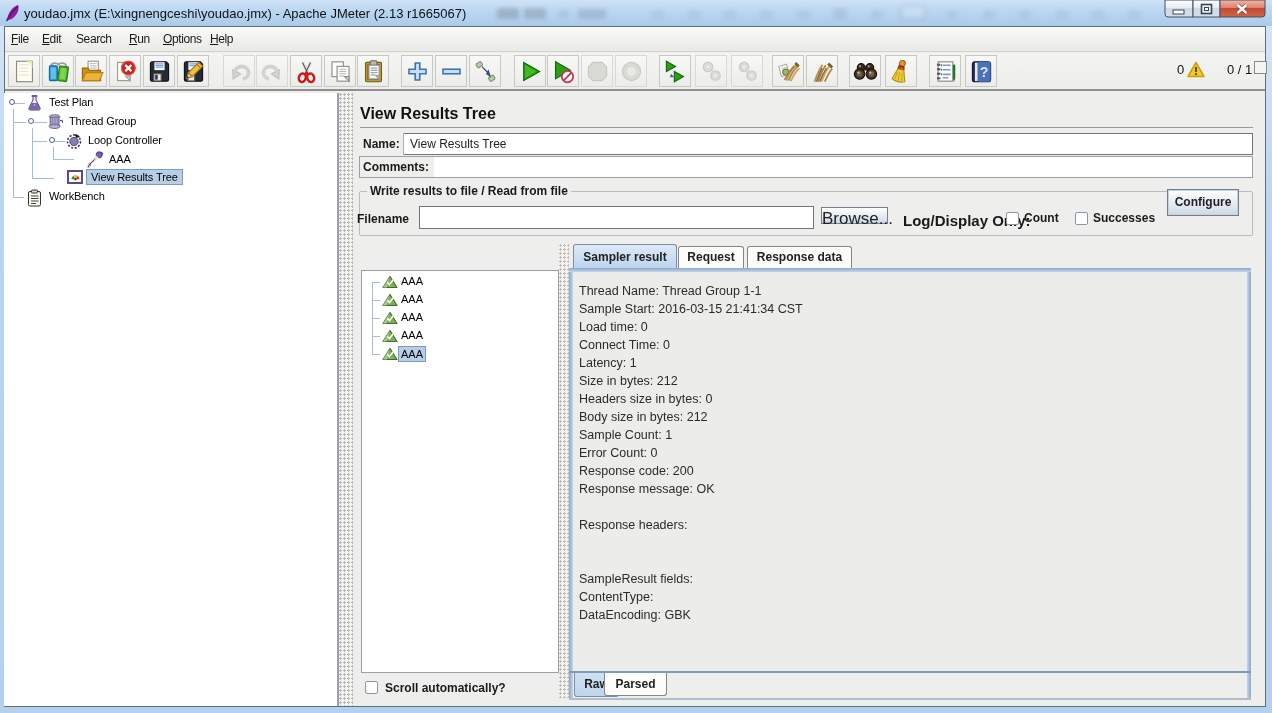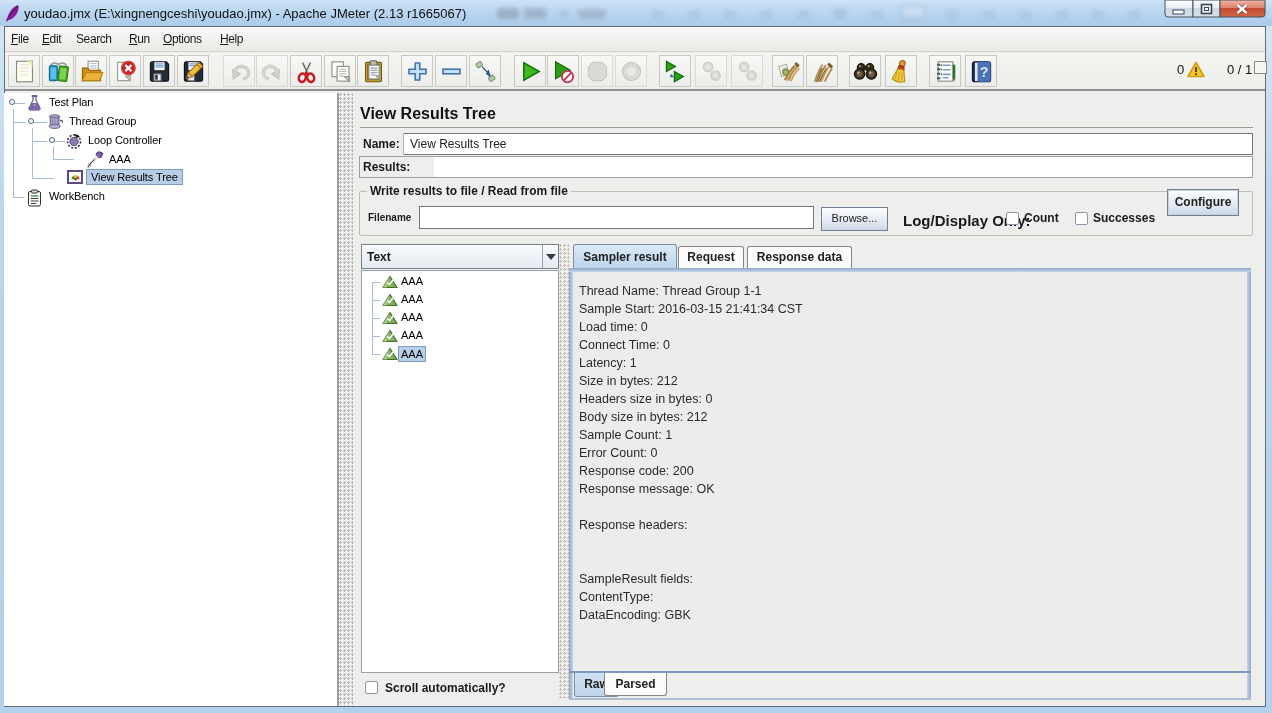--- a/index.html
+++ b/index.html
@@ -81,21 +81,21 @@
 <path d="M73.5 5 L82.5 13 M82.5 5 L73.5 13" stroke="#fff" stroke-width="2.4"></path>
 </svg>
 </div>
 <div id="client">
 <div id="menubar">
 <div class="menu" style="left:6px"><u>F</u>ile</div>
 <div class="menu" style="left:37px"><u>E</u>dit</div>
 <div class="menu" style="left:71px">Search</div>
 <div class="menu" style="left:124px"><u>R</u>un</div>
 <div class="menu" style="left:158px"><u>O</u>ptions</div>
-<div class="menu" style="left:215px"><u>H</u>elp</div>
+<div class="menu" style="left:205px"><u>H</u>elp</div>
 </div>
 <div id="toolbar">
 <div class="tbtn" style="left:3px">
         <svg width="25" height="25" viewBox="0 0 22 22">
           <rect x="4" y="2" width="14" height="18" fill="#fdfdf2" stroke="#8a8a7a"></rect>
           <path d="M13 2 L18 2 L18 8 Z" fill="#f5f2b8"></path>
           <path d="M6.5 5h8M6.5 8h8M6.5 11h8M6.5 14h8" stroke="#e4e4da"></path>
         </svg>
       </div>
 <div class="tbtn" style="left:37px">
@@ -391,40 +391,33 @@
 <div class="treerow" style="left:45px;top:97px">WorkBench</div>
 </div>
 <div id="maindiv"></div>
 <div id="mainpanel">
 <div class="abs" style="left:7px;top:12px;font-size:16px;font-weight:bold;color:#111">View Results Tree</div>
 <div class="abs" style="left:7px;top:34px;width:893px;height:1px;background:#9a9a94"></div>
 <div class="fld" style="left:6px;top:40px;width:894px;height:22px"></div>
 <div class="abs lbl" style="left:6px;top:40px;width:45px;height:22px;background:#eeeeec;border-right:1px solid #b0b0ac;line-height:22px;padding-left:4px">Name:</div>
 <div class="abs" style="left:57px;top:44px;font-size:12px;color:#222">View Results Tree</div>
 <div class="fld" style="left:6px;top:63px;width:894px;height:22px;border-color:#9aa0a6"></div>
-<div class="abs lbl" style="left:7px;top:64px;width:74px;height:20px;background:#eeeeec;line-height:20px;padding-left:3px">Results:</div>
+<div class="abs lbl" style="left:7px;top:64px;width:74px;height:20px;background:#eeeeec;line-height:20px;padding-left:3px">Comments:</div>
 <fieldset class="abs" style="left:6px;top:91px;width:894px;height:52px;border:1px solid #bdbdb8;border-radius:2px">
 <legend class="lbl" style="margin-left:7px;padding:0 3px;font-size:12px">Write results to file / Read from file</legend>
 </fieldset>
-<div class="abs lbl" style="left:15px;top:119px;font-size:10px">Filename</div>
+<div class="abs lbl" style="left:4px;top:119px;font-size:12px">Filename</div>
 <div class="fld" style="left:66px;top:113px;width:395px;height:23px"></div>
-<div class="btn" style="left:468px;top:114px;width:67px;height:24px;font-size:11px;line-height:21px;color:#222">Browse...</div>
+<div class="btn" style="left:468px;top:114px;width:67px;height:17px;font-size:17px;line-height:21px;color:#222">Browse...</div>
 <div class="abs lbl" style="left:550px;top:119px;font-size:15px">Log/Display Only:</div>
 <div class="cb" style="left:653px;top:119px"></div>
 <div class="abs lbl" style="left:671px;top:118px">Count</div>
 <div class="cb" style="left:722px;top:119px"></div>
 <div class="abs lbl" style="left:740px;top:118px">Successes</div>
 <div class="btn" style="left:814px;top:96px;width:72px;height:27px;font-weight:bold;font-size:12px;line-height:25px;color:#222;box-shadow:0 0 0 1px #c6d2e0 inset">Configure</div>
-<div class="abs" style="left:8px;top:151px;width:198px;height:25px;border:1px solid #78828c;background:linear-gradient(#fafbfd,#e4eaf1)">
- <div class="abs lbl" style="left:5px;top:5px">Text</div>
- <div class="abs" style="left:180px;top:0;width:1px;height:23px;background:#9aa4ae"></div>
- <svg class="abs" style="left:183px;top:8px" width="12" height="8">
-          <path d="M1 1 L11 1 L6 7 Z" fill="#333c46"></path>
-        </svg>
-</div>
 <div class="abs" style="left:8px;top:177px;width:198px;height:403px;background:#fff;border:1px solid #9aa0a8">
  <div class="tline" style="left:10px;top:11px;width:1px;height:72px"></div>
  <div class="tline" style="left:10px;top:11px;width:8px;height:1px"></div>
  <div class="tline" style="left:10px;top:29px;width:8px;height:1px"></div>
  <div class="tline" style="left:10px;top:47px;width:8px;height:1px"></div>
  <div class="tline" style="left:10px;top:65px;width:8px;height:1px"></div>
  <div class="tline" style="left:10px;top:83px;width:8px;height:1px"></div>
  <svg class="abs" style="left:20px;top:4px" width="16" height="14">
           <path d="M8 1.5 L15 12.5 L1 12.5 Z" fill="#7fae58" stroke="#44712c" stroke-width="1.2" stroke-linejoin="round"></path>
           <path d="M8 1.5 L4.5 12.5 L1 12.5 Z" fill="#a8cc88"></path>

